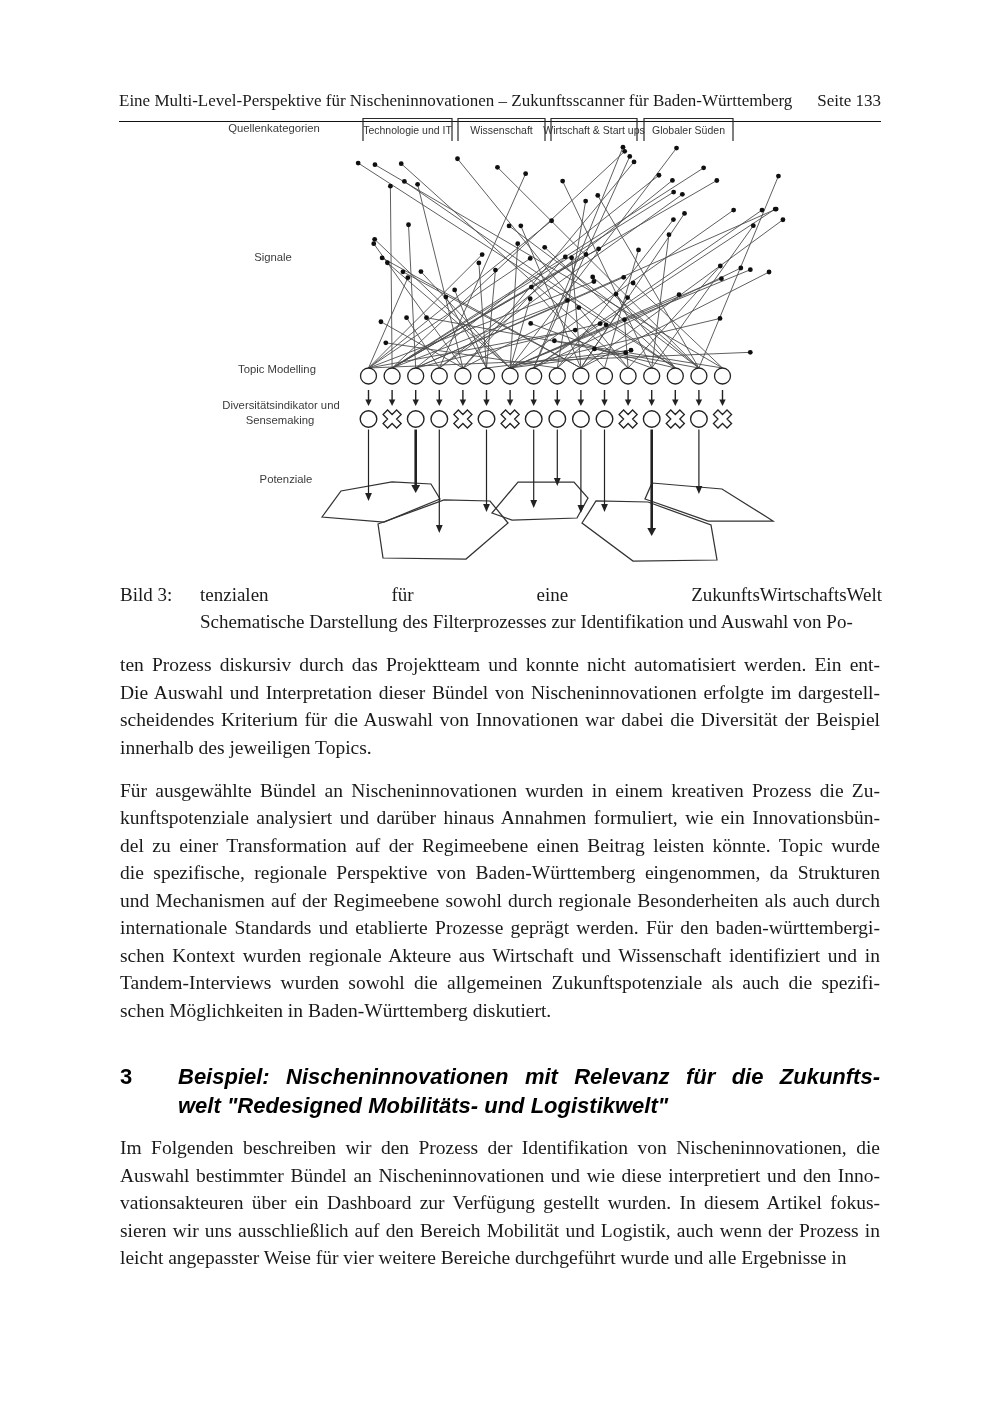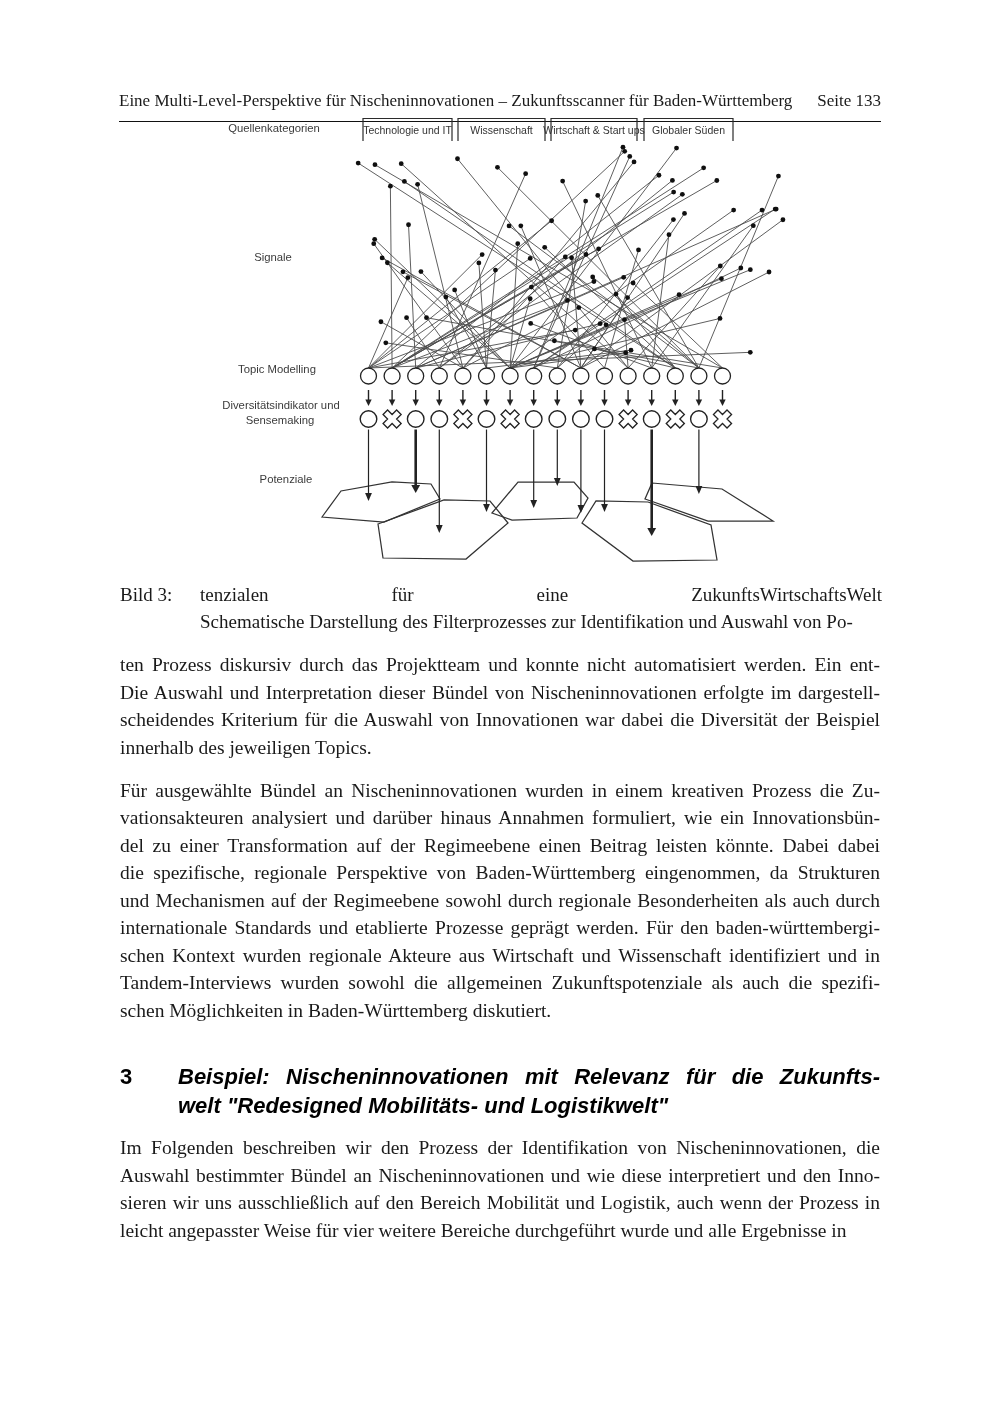--- a/index.html
+++ b/index.html
@@ -354,37 +354,38 @@
 
   <div class="bodytext">
     <div class="para">
         <div class="line">ten Prozess diskursiv durch das Projektteam und konnte nicht automatisiert werden. Ein ent-</div>
         <div class="line">Die Auswahl und Interpretation dieser Bündel von Nischeninnovationen erfolgte im dargestell-</div>
         <div class="line">scheidendes Kriterium für die Auswahl von Innovationen war dabei die Diversität der Beispiel</div>
         <div class="line">innerhalb des jeweiligen Topics.</div>
       </div>
     <div class="para">
         <div class="line">Für ausgewählte Bündel an Nischeninnovationen wurden in einem kreativen Prozess die Zu-</div>
-        <div class="line">vationsakteuren analysiert und darüber hinaus Annahmen formuliert, wie ein Innovationsbün-</div>
-        <div class="line">del zu einer Transformation auf der Regimeebene einen Beitrag leisten könnte. Dabei dabei</div>
+        <div class="line">kunftspotenziale analysiert und darüber hinaus Annahmen formuliert, wie ein Innovationsbün-</div>
+        <div class="line">del zu einer Transformation auf der Regimeebene einen Beitrag leisten könnte. Topic wurde</div>
         <div class="line">die spezifische, regionale Perspektive von Baden-Württemberg eingenommen, da Strukturen</div>
         <div class="line">und Mechanismen auf der Regimeebene sowohl durch regionale Besonderheiten als auch durch</div>
         <div class="line">internationale Standards und etablierte Prozesse geprägt werden. Für den baden-württembergi-</div>
         <div class="line">schen Kontext wurden regionale Akteure aus Wirtschaft und Wissenschaft identifiziert und in</div>
         <div class="line">Tandem-Interviews wurden sowohl die allgemeinen Zukunftspotenziale als auch die spezifi-</div>
         <div class="line">schen Möglichkeiten in Baden-Württemberg diskutiert.</div>
       </div>
     <div class="heading">
       <span class="h-num">3</span>
       <div class="h-lines">
           <div class="line">Beispiel: Nischeninnovationen mit Relevanz für die Zukunfts-</div>
           <div class="line">welt "Redesigned Mobilitäts- und Logistikwelt"</div>
         </div>
     </div>
     <div class="para">
         <div class="line">Im Folgenden beschreiben wir den Prozess der Identifikation von Nischeninnovationen, die</div>
         <div class="line">Auswahl bestimmter Bündel an Nischeninnovationen und wie diese interpretiert und den Inno-</div>
+        <div class="line">vationsakteuren über ein Dashboard zur Verfügung gestellt wurden. In diesem Artikel fokus-</div>
         <div class="line">sieren wir uns ausschließlich auf den Bereich Mobilität und Logistik, auch wenn der Prozess in</div>
         <div class="line">leicht angepasster Weise für vier weitere Bereiche durchgeführt wurde und alle Ergebnisse in</div>
       </div>
   </div>
 
 </div>
 
 </body></html>

